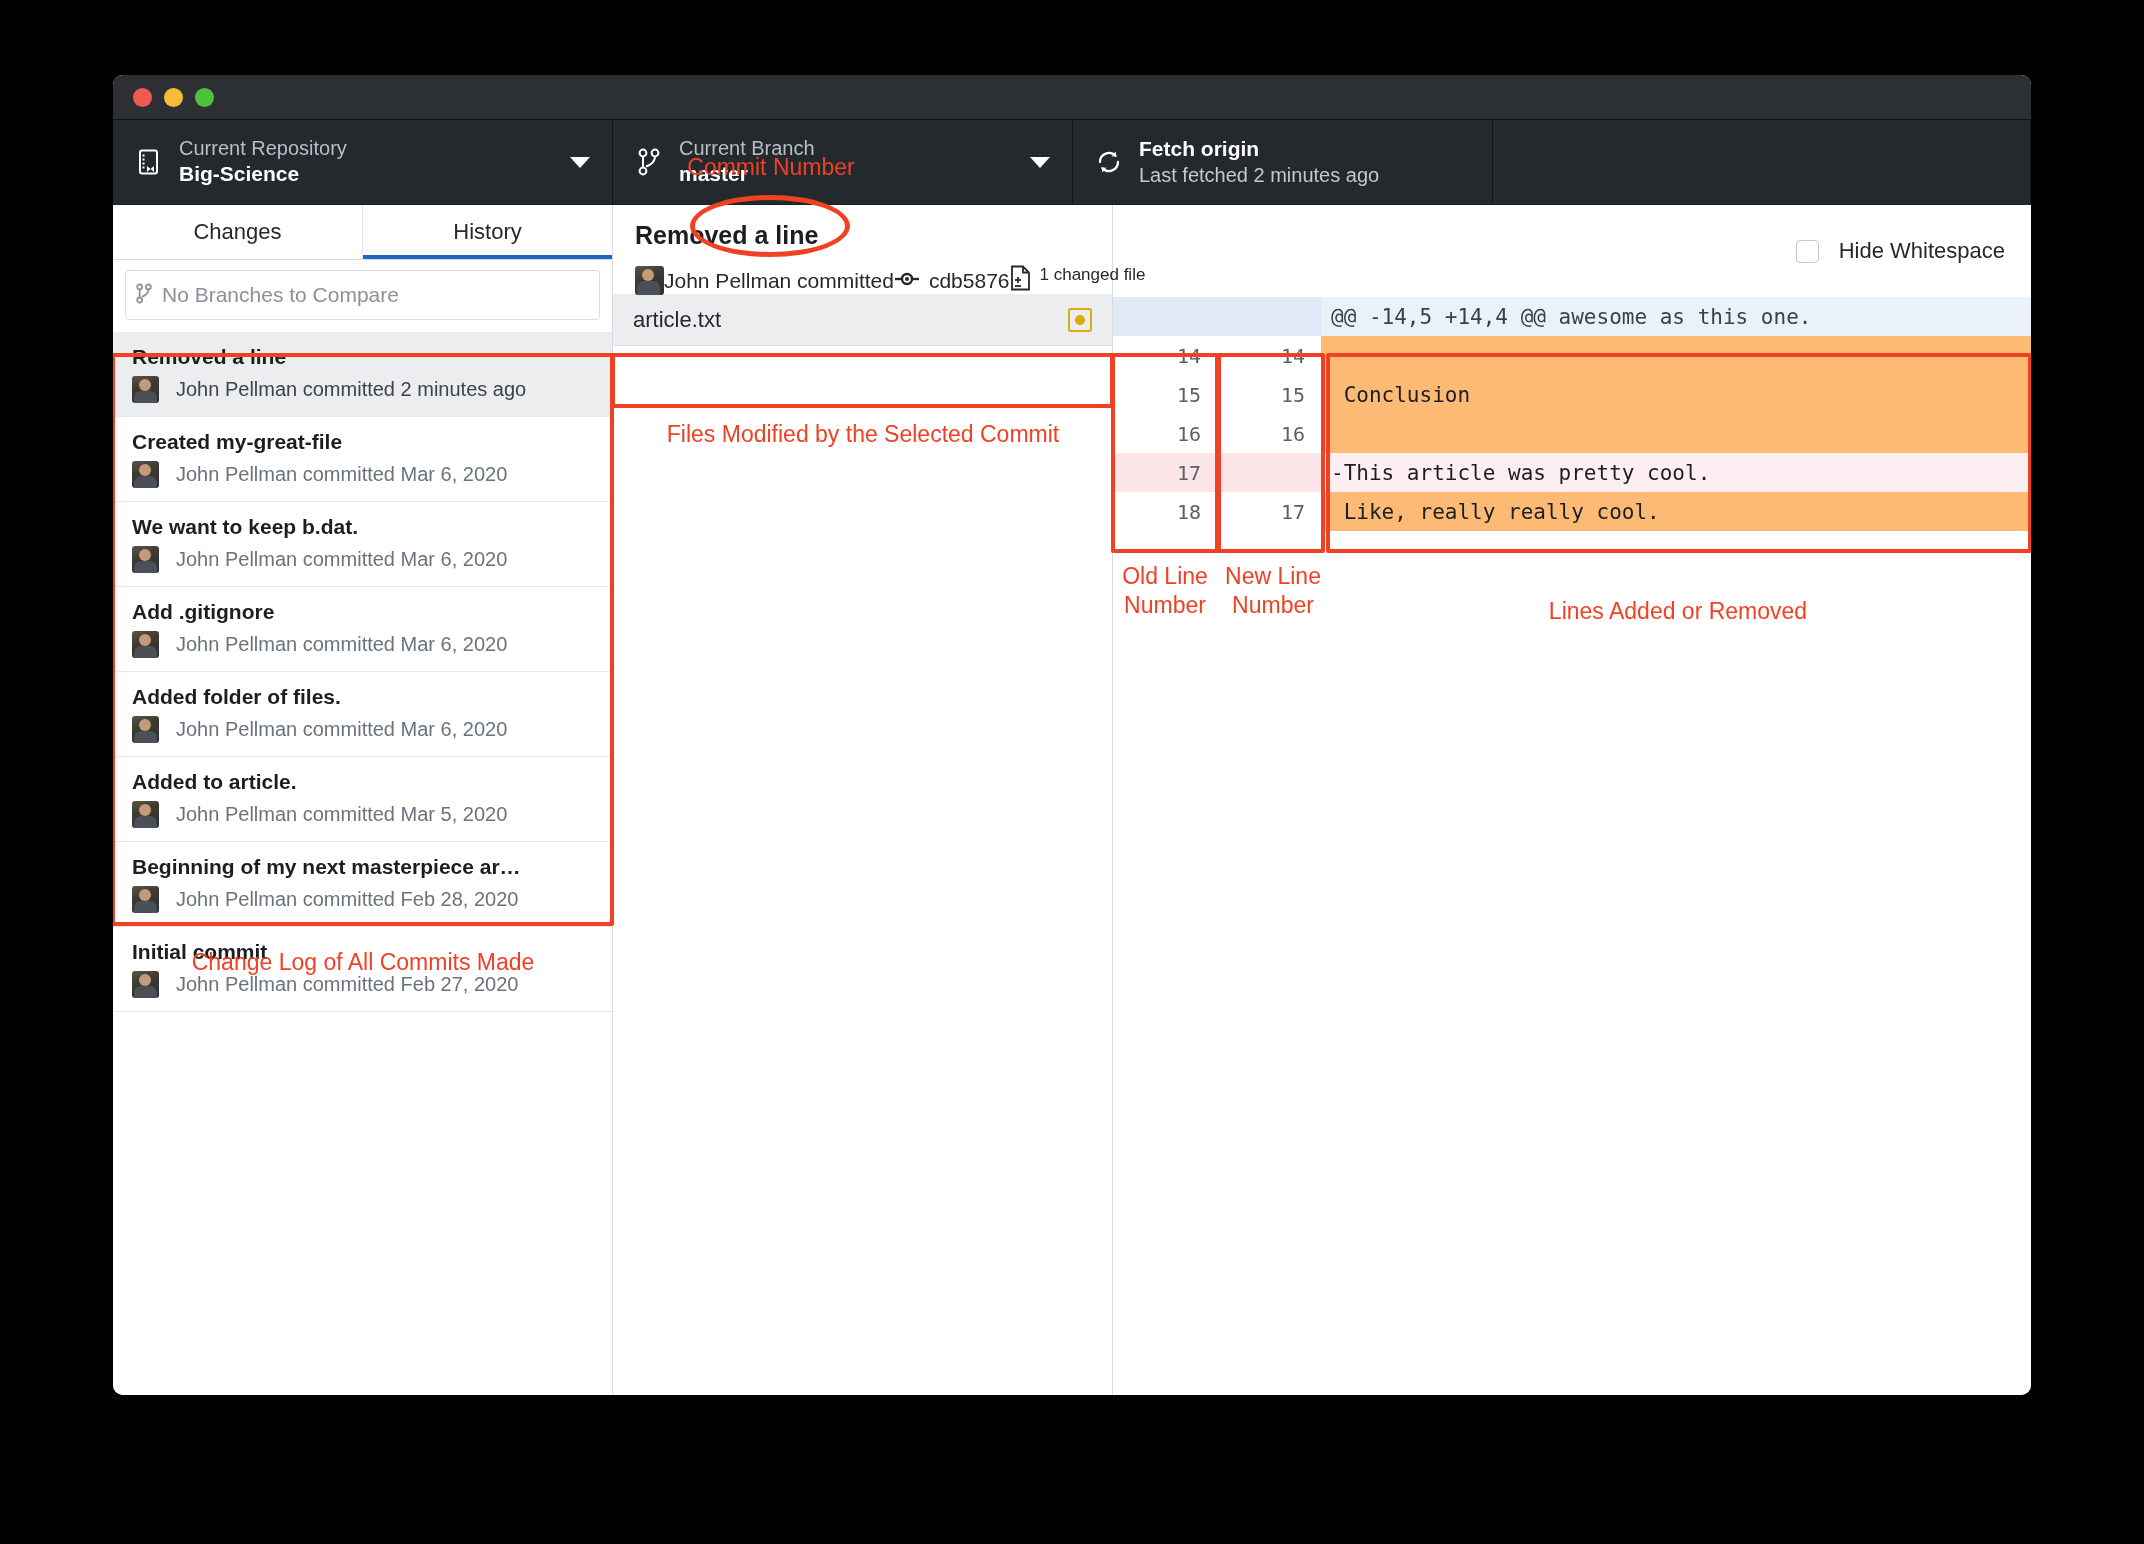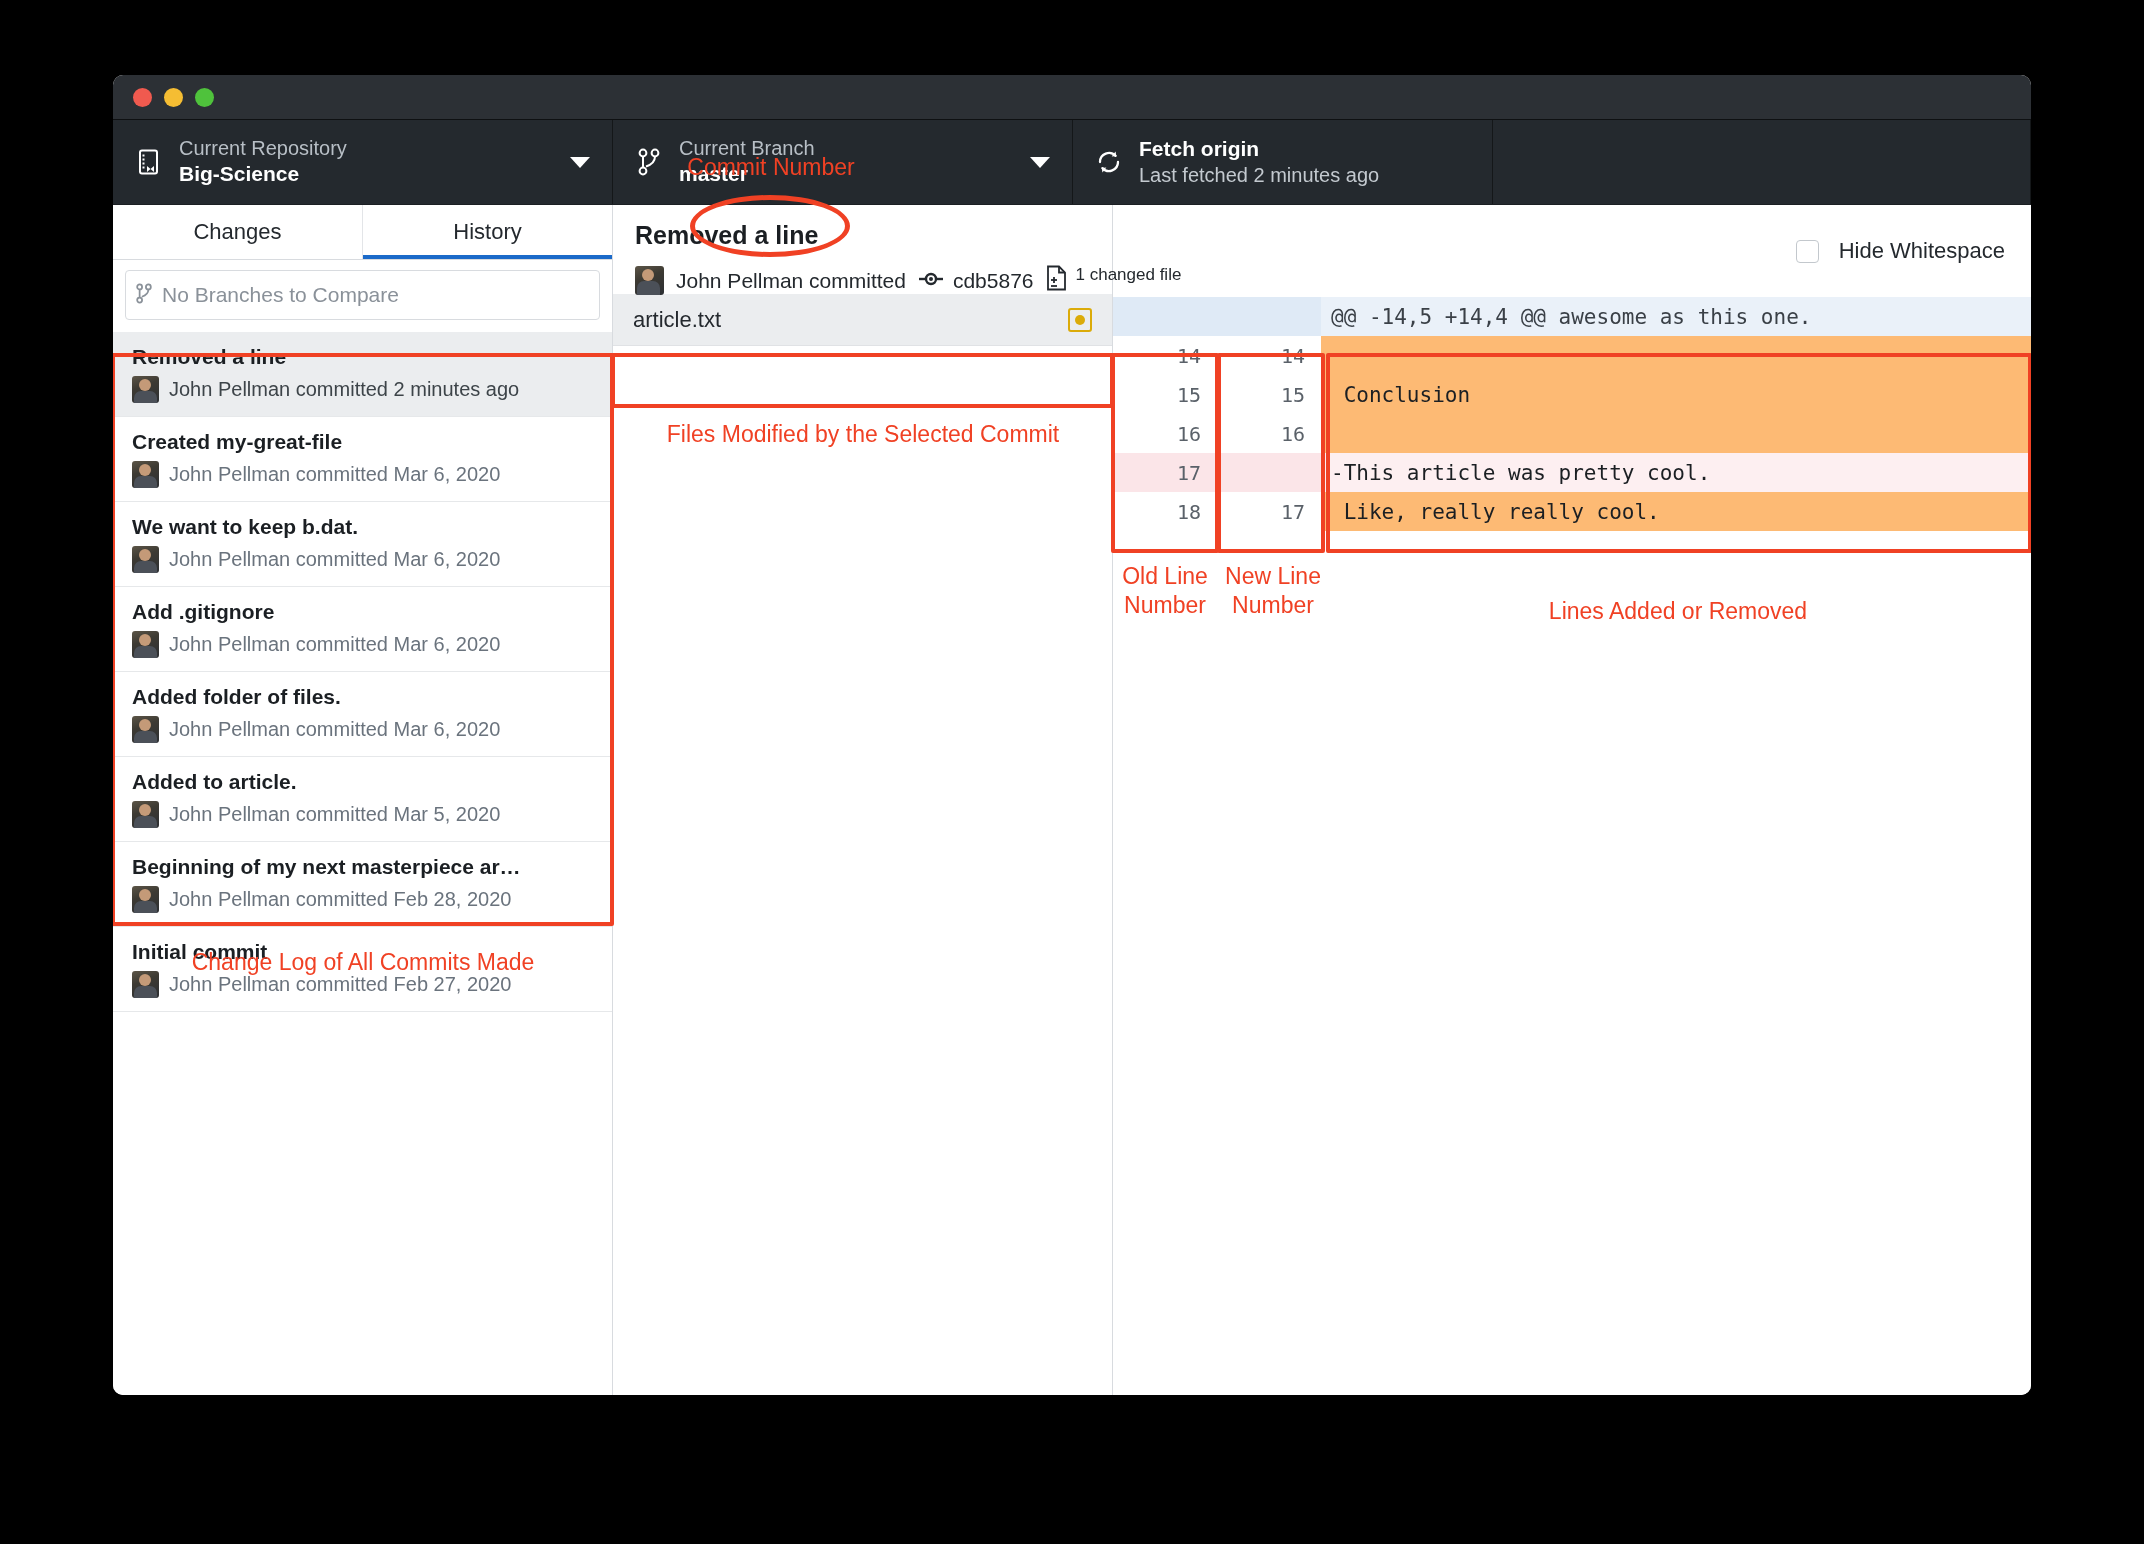--- a/index.html
+++ b/index.html
@@ -104,21 +104,21 @@
     padding: 13px 18px 13px 19px;
     border-bottom: 1px solid #e6e8ea;
     background: #ffffff;
   }
   .commit-row.selected { background: #ebedef; }
   .commit-title {
     font-size: 21px; font-weight: bold; color: #1b1f23;
     white-space: nowrap; overflow: hidden; text-overflow: ellipsis;
     margin-bottom: 7px;
   }
-  .commit-meta { display: flex; align-items: center; gap: 10px; }
+  .commit-meta { display: flex; align-items: center; gap: 17px; }
   .commit-meta .who { font-size: 20px; color: #6a737d; white-space:nowrap; }
   .commit-row.selected .commit-meta .who { color: #3d4449; }
 
   .avatar {
     width: 27px; height: 27px; border-radius: 3px; flex-shrink: 0;
     background: linear-gradient(160deg,#5c5547 0%,#3d3a33 38%,#2c2f33 100%);
     position: relative; overflow: hidden;
   }
   .avatar::before {
     content: ""; position: absolute; left: 7px; top: 3px;
@@ -411,21 +411,21 @@
           <div class="code-line"></div>
           <div class="code-line del">-This article was pretty cool.</div>
           <div class="code-line"> Like, really really cool.</div>
         </div>
       </div>
     </div>
   </div>
 
   <div style="position:absolute; left:500px; top:130px; width:1418px; height:110px; pointer-events:none;">
     <div style="position:absolute; left:22px; top:16px;" class="cs-title">Removed a line</div>
-    <div style="position:absolute; left:22px; top:60px; display:flex; align-items:center; gap:12px;">
+    <div style="position:absolute; left:22px; top:60px; display:flex; align-items:center; ">
       <span class="avatar" style="width:29px;height:29px;"></span>
       <span class="dh-author">John Pellman committed</span>
       <span class="sha-wrap">
         <span>
           <svg width="26" height="14" viewBox="0 0 26 14" fill="none">
             <line x1="1" y1="7" x2="7" y2="7" stroke="#24292e" stroke-width="2.4"></line>
             <line x1="19" y1="7" x2="25" y2="7" stroke="#24292e" stroke-width="2.4"></line>
             <circle cx="13" cy="7" r="5" stroke="#24292e" stroke-width="2.4"></circle>
             <circle cx="13" cy="7" r="2" fill="#24292e"></circle>
           </svg>

